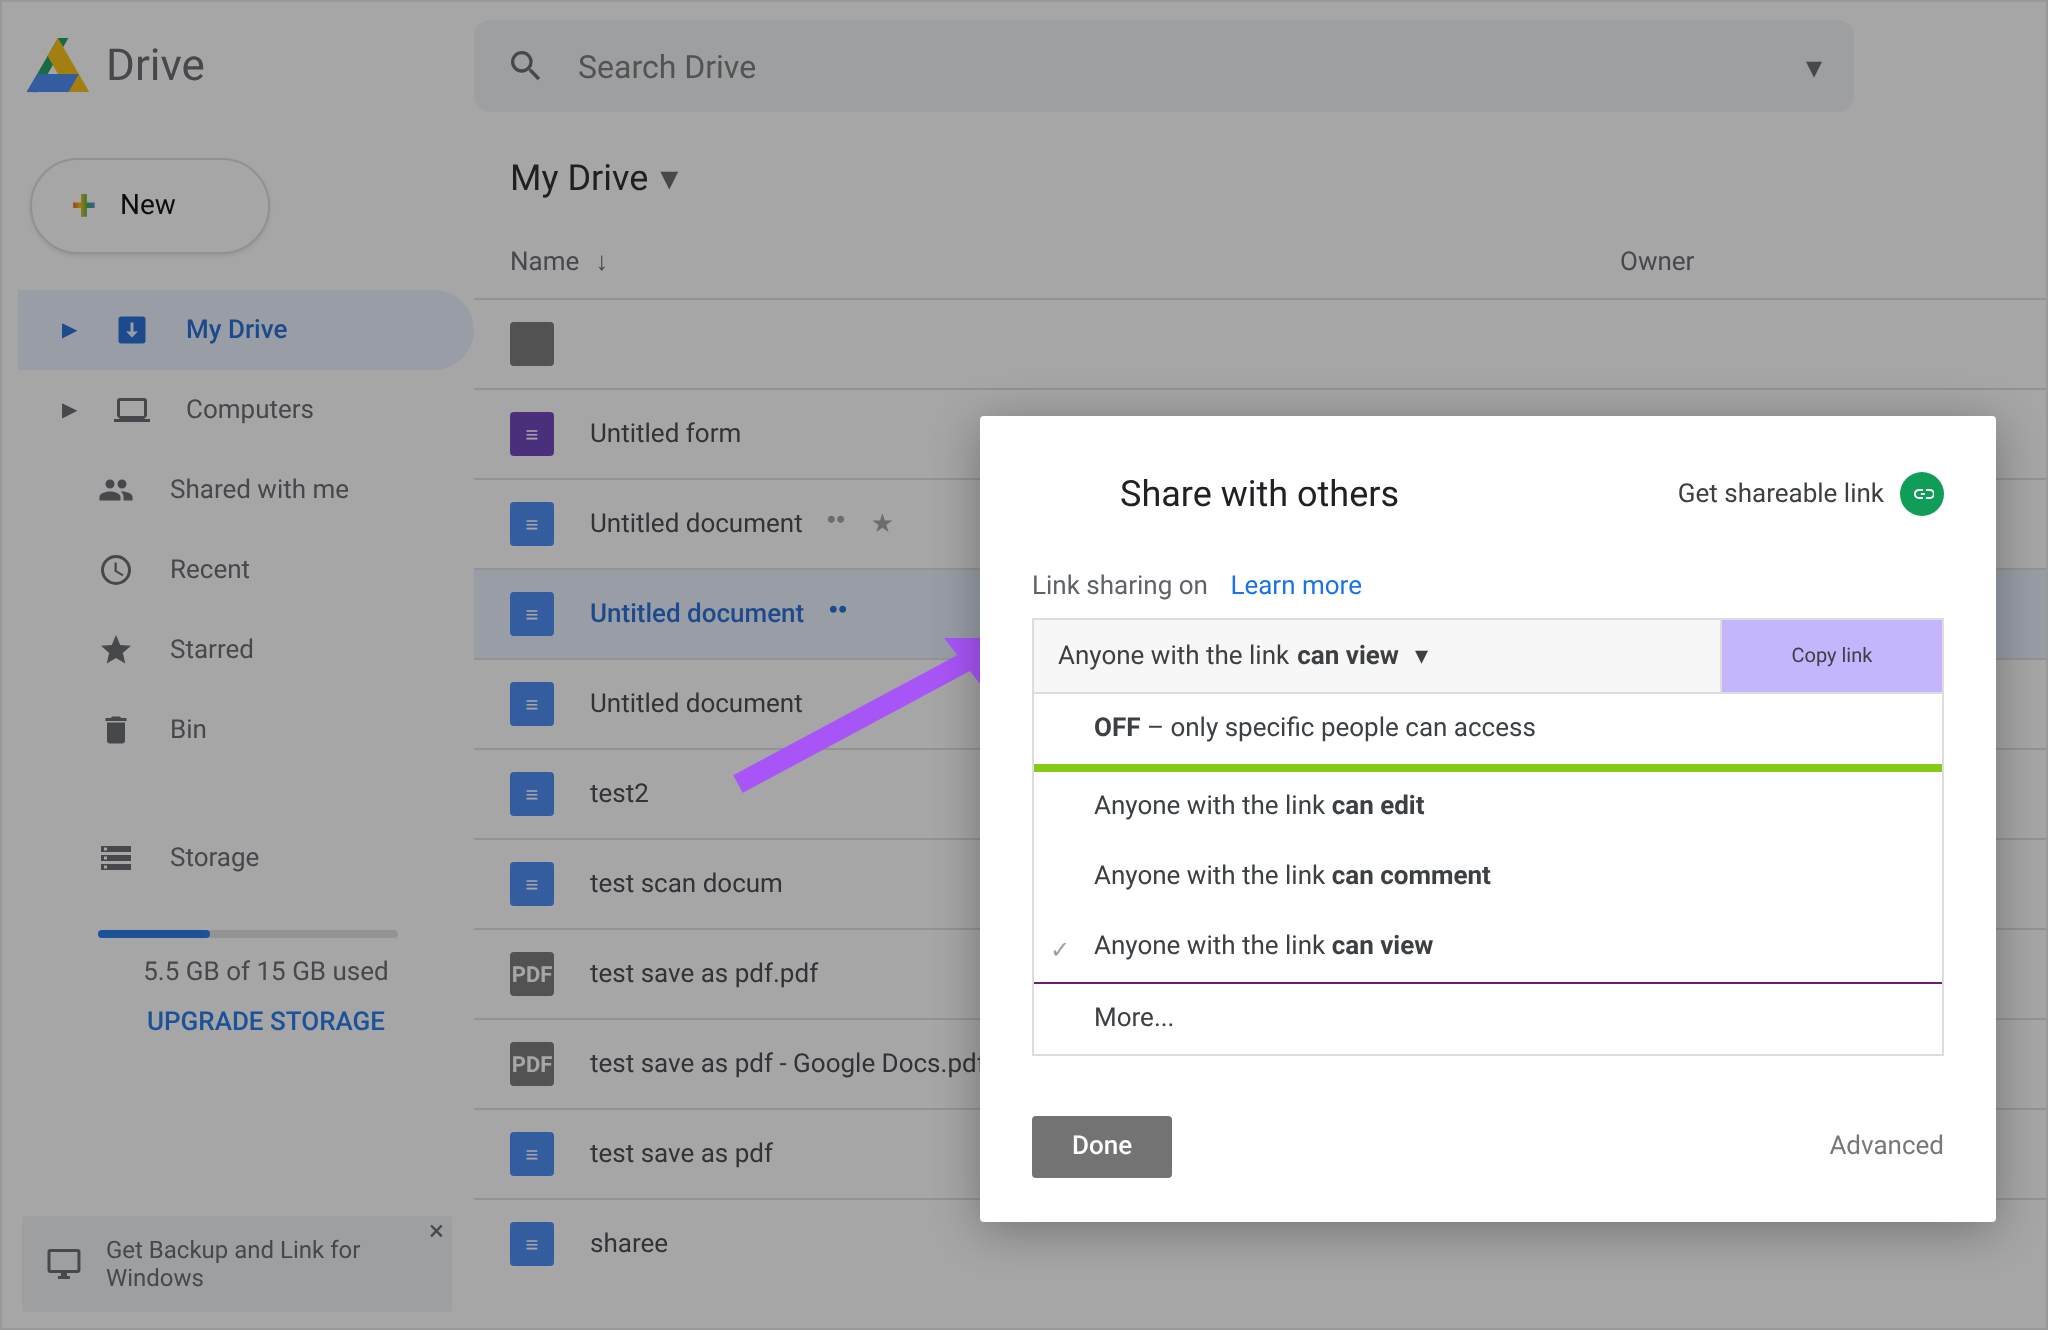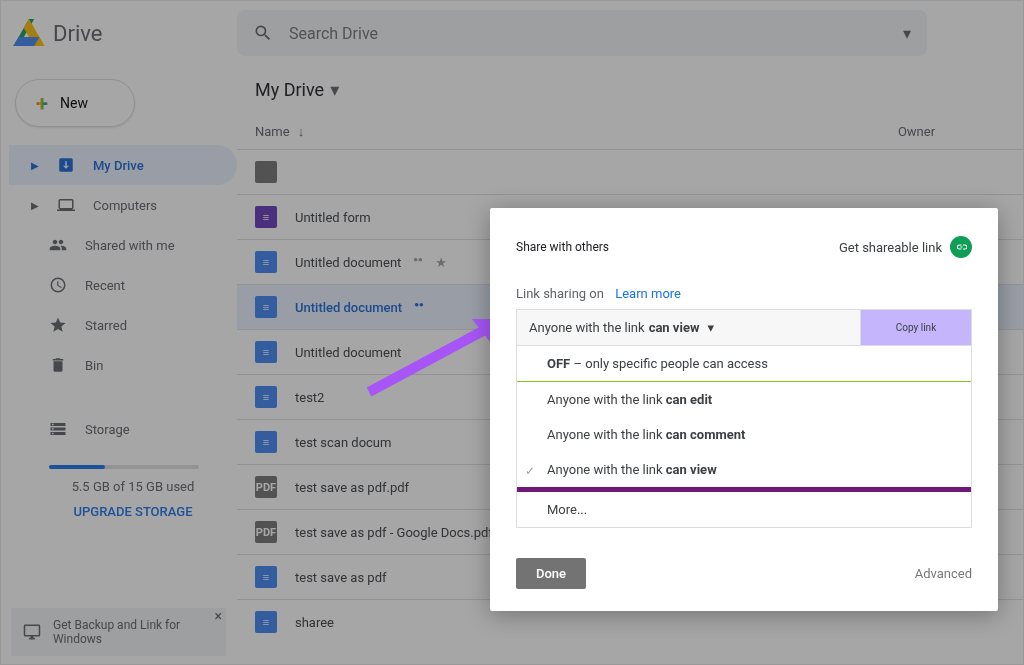--- a/index.html
+++ b/index.html
@@ -28,57 +28,57 @@
     .storage-block { padding: 10px 20px 0 40px; font-size:13px; color:#5f6368;text-align:center; }
     .storage-bar { width: 150px; height:4px; background:#e0e0e0; border-radius:2px; margin-top:6px; margin-bottom:10px; position:relative; }
     .storage-bar::before { content:''; position:absolute; left:0; top:0; height:100%; width:37%; background:#1a73e8; border-radius:2px; }
     .upgrade { color:#1a73e8; font-size:13px; font-weight:500; }
 
     .promo { position:absolute; bottom:8px; left:10px; width: 215px; background:#f1f3f4; padding:10px 12px; font-size:12px; color:#5f6368; display:flex; gap:12px; align-items:center; border-radius:2px;}
     .promo .close { position:absolute; top:0px; right:4px; font-size:14px; cursor:pointer;}
 
     .main { flex:1; }
     .crumbs { height:48px; display:flex; align-items:center; padding-left:18px; font-size:18px; color:#202124; gap:6px;}
-    .cols { height:36px; display:flex; align-items:center; padding-left:18px; color:#5f6368; font-size:13px;text-align:center; }
+    .cols { height:36px; display:flex; align-items:center; padding-left:18px; color:#5f6368; font-size:13px; }
     .col-name { width: 555px; display:flex; align-items:center; gap:8px;}
     .col-owner { flex:1; }
     .files { }
     .file-row { height:45px; display:flex; align-items:center; padding-left:18px; border-top:1px solid #e0e0e0; }
     .file-row .fic { width: 22px; height:22px; border-radius:2px; margin-right: 18px; display:flex; align-items:center; justify-content:center; font-size:11px; color:#fff; font-weight:bold;}
     .file-row .fname { font-size:13px; color:#3c4043; display:flex; align-items:center; gap:10px; }
     .file-row.selected { background:#e8f0fe; }
     .file-row.selected .fname { color:#1967d2; font-weight:500; }
     .ic-docs { background:#4285f4; }
     .ic-forms { background:#673ab7; }
     .ic-pdf { background:#737373; }
 
     .overlay { position:absolute; inset:0; background: rgba(32,33,36,0.4); }
 
     
     .arrow { position:absolute; left: 363px; top: 316px; width: 150px; height: 80px; pointer-events:none; }
 
     
     .dialog { position:absolute; left: 489px; top: 207px; width: 508px; background:#fff; border-radius: 2px; box-shadow: 0 4px 24px rgba(0,0,0,0.3); padding: 28px 26px 22px 26px; }
     .dlg-head { display:flex; justify-content:space-between; align-items:center; margin-bottom: 28px; }
-    .dlg-title { font-size: 12px; color:#202124; }
+    .dlg-title { font-size: 18px; color:#202124;margin-left:44px; }
     .get-link { display:flex; align-items:center; gap:8px; font-size:13px; color:#3c4043; }
     .link-icon { width:22px; height:22px; border-radius:50%; background:#0f9d58; display:flex; align-items:center; justify-content:center; }
     .sharing-on { font-size:13px; color:#5f6368; margin-bottom: 8px; }
     .sharing-on a { color:#1a73e8; text-decoration:none; margin-left:8px; }
     .perm-box { border:1px solid #ddd; }
     .perm-head { display:flex; }
     .perm-dd { flex:1; padding: 10px 12px; font-size:13px; color:#3c4043; background:#f7f7f7; display:flex; align-items:center; gap:4px; cursor:pointer; border-right:1px solid #ddd; }
     .perm-dd b { font-weight: bold; }
     .copy-link { width: 110px; background:#c4b5fd; display:flex; align-items:center; justify-content:center; font-size:10px; color:#3c4043; cursor:pointer; }
     .opt-list { border-top:1px solid #ddd; }
     .opt { padding: 10px 12px 10px 30px; font-size:13px; color:#3c4043; position:relative; cursor:pointer; }
-    .opt.group-top { border-bottom:1px solid #84cc16; }
+    .opt.group-top { border-bottom:4px solid #84cc16; }
     .opt .chk { position:absolute; left: 8px; top: 12px; color:#9e9e9e; font-size:12px; }
     .opt b { font-weight:bold; }
-    .opt.more { border-top:5px solid #701a75; }
+    .opt.more { border-top:1px solid #701a75; }
     .dlg-foot { display:flex; justify-content:space-between; align-items:center; margin-top: 30px; }
     .done-btn { background:#737373; color:#fff; border:none; padding: 8px 20px; font-size:13px; border-radius:2px; cursor:pointer; font-weight:500; }
     .adv { font-size:13px; color:#777; cursor:pointer; }
   </style>
 </head>
 <body>
 
 <div class="app-shell">
   <div class="topbar">
     <div class="logo-area">

